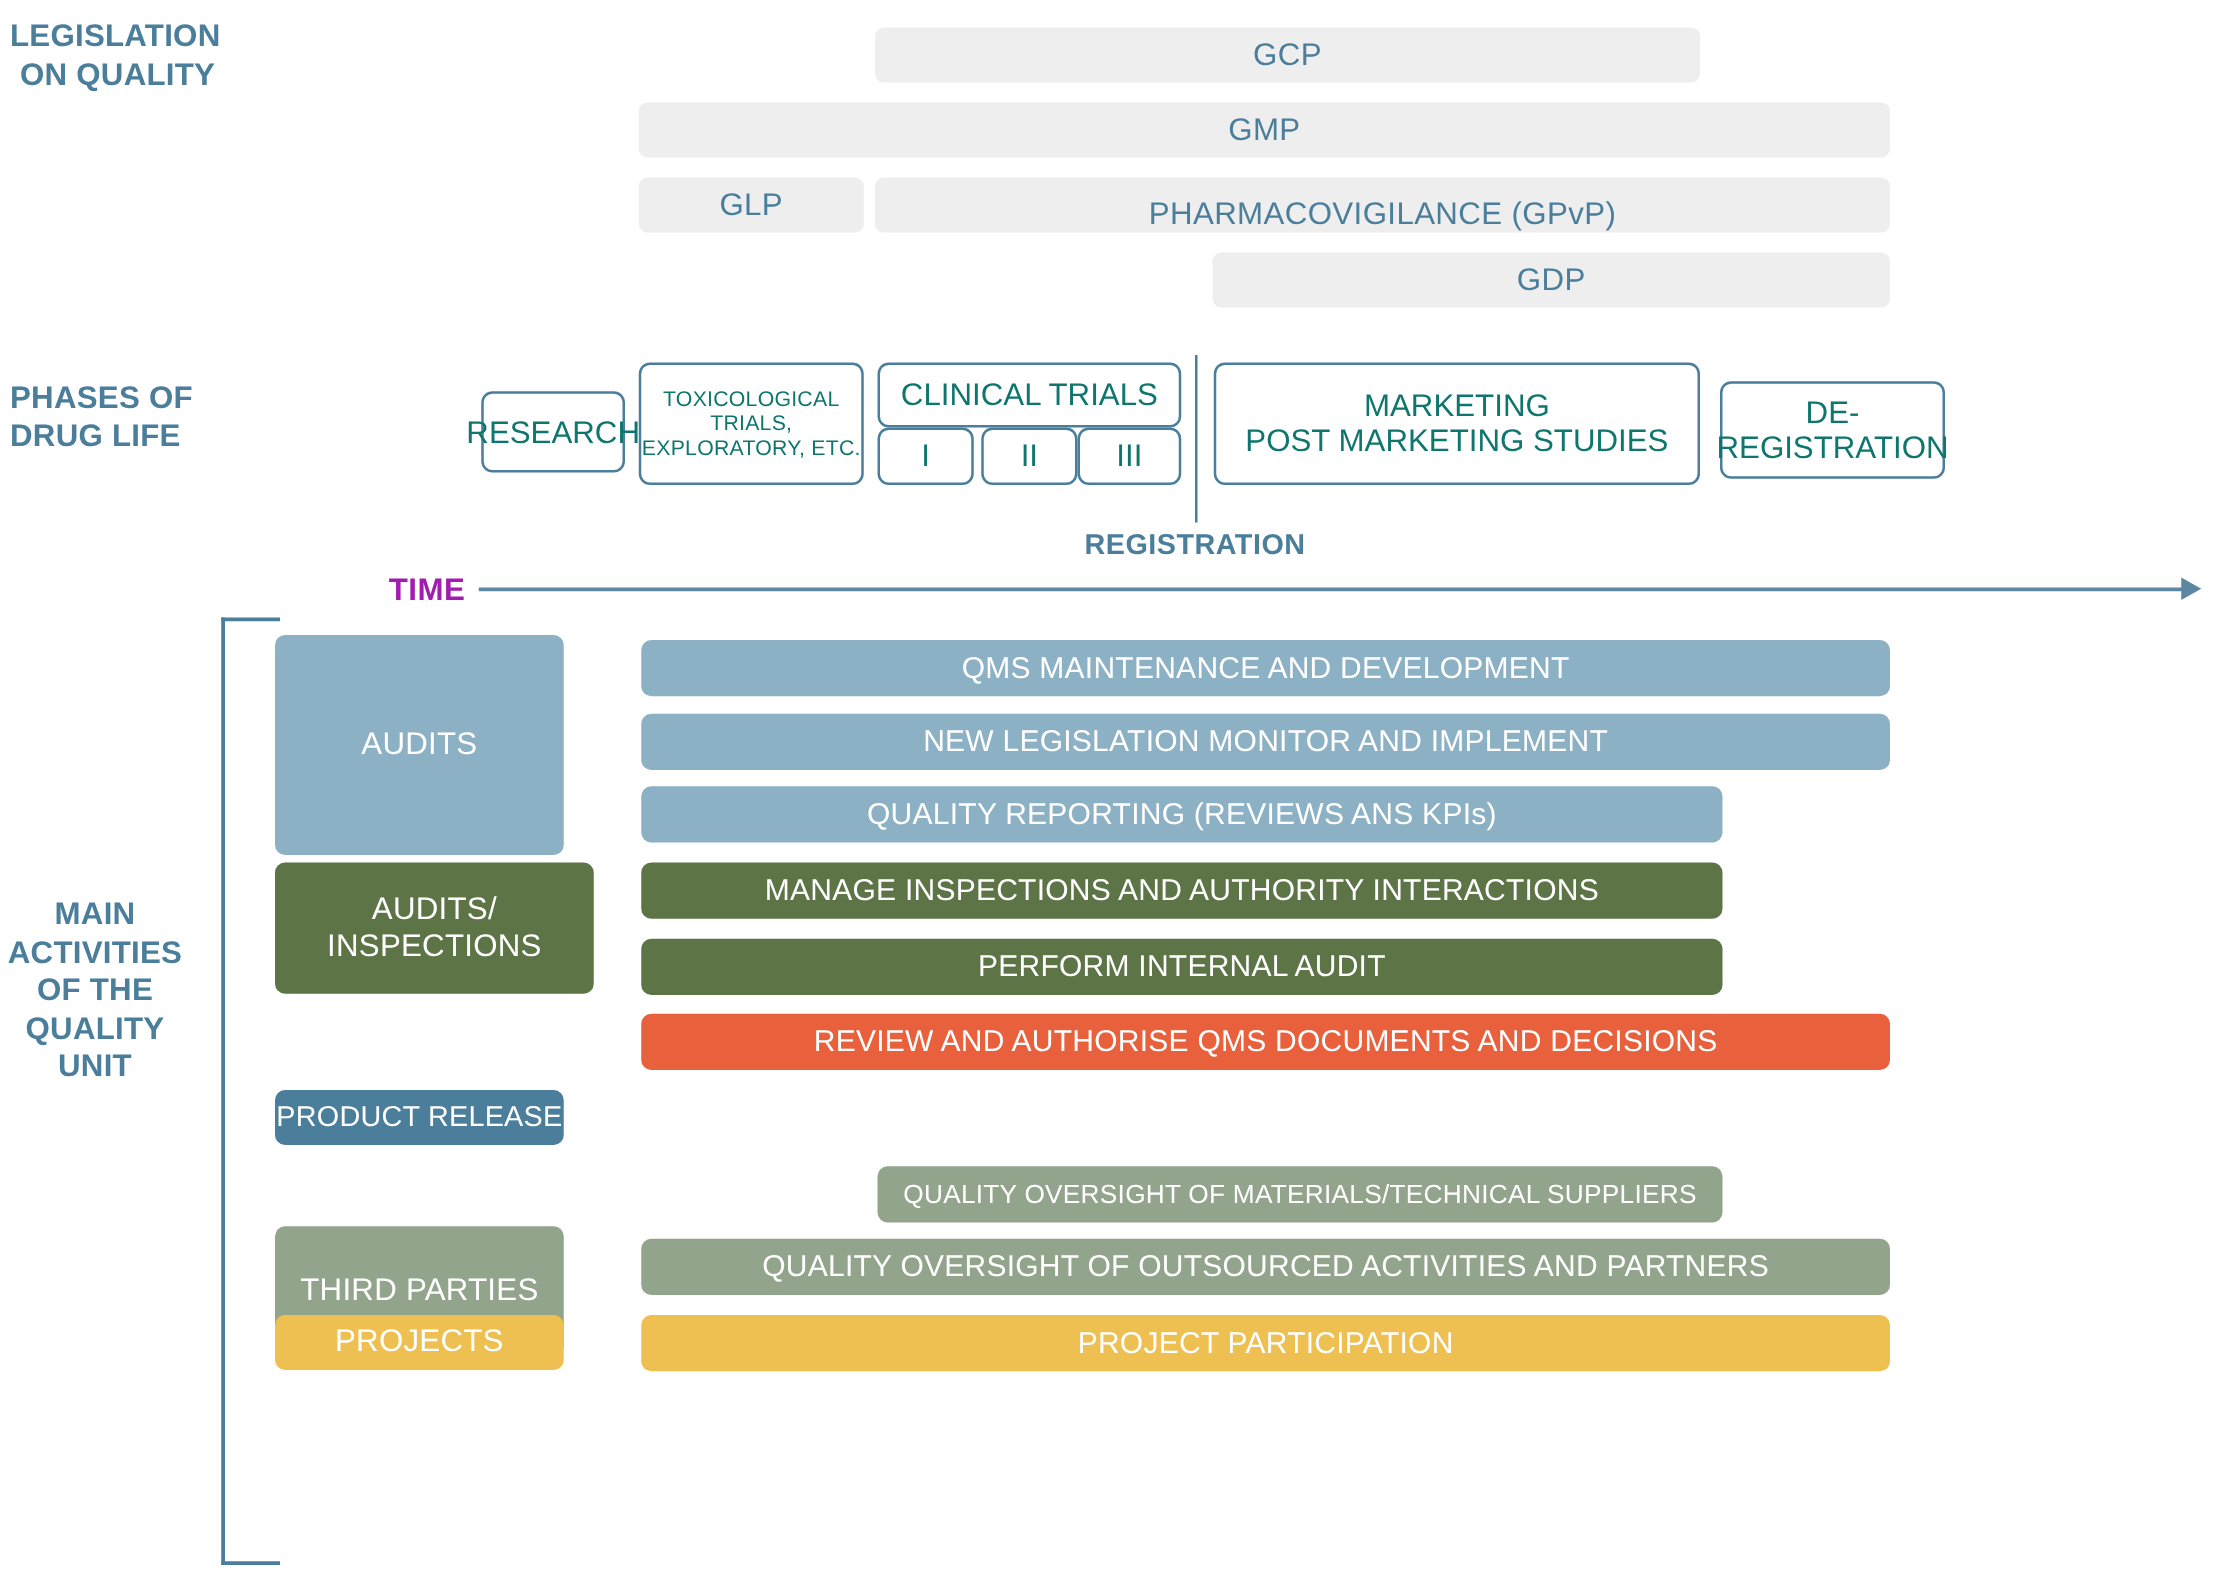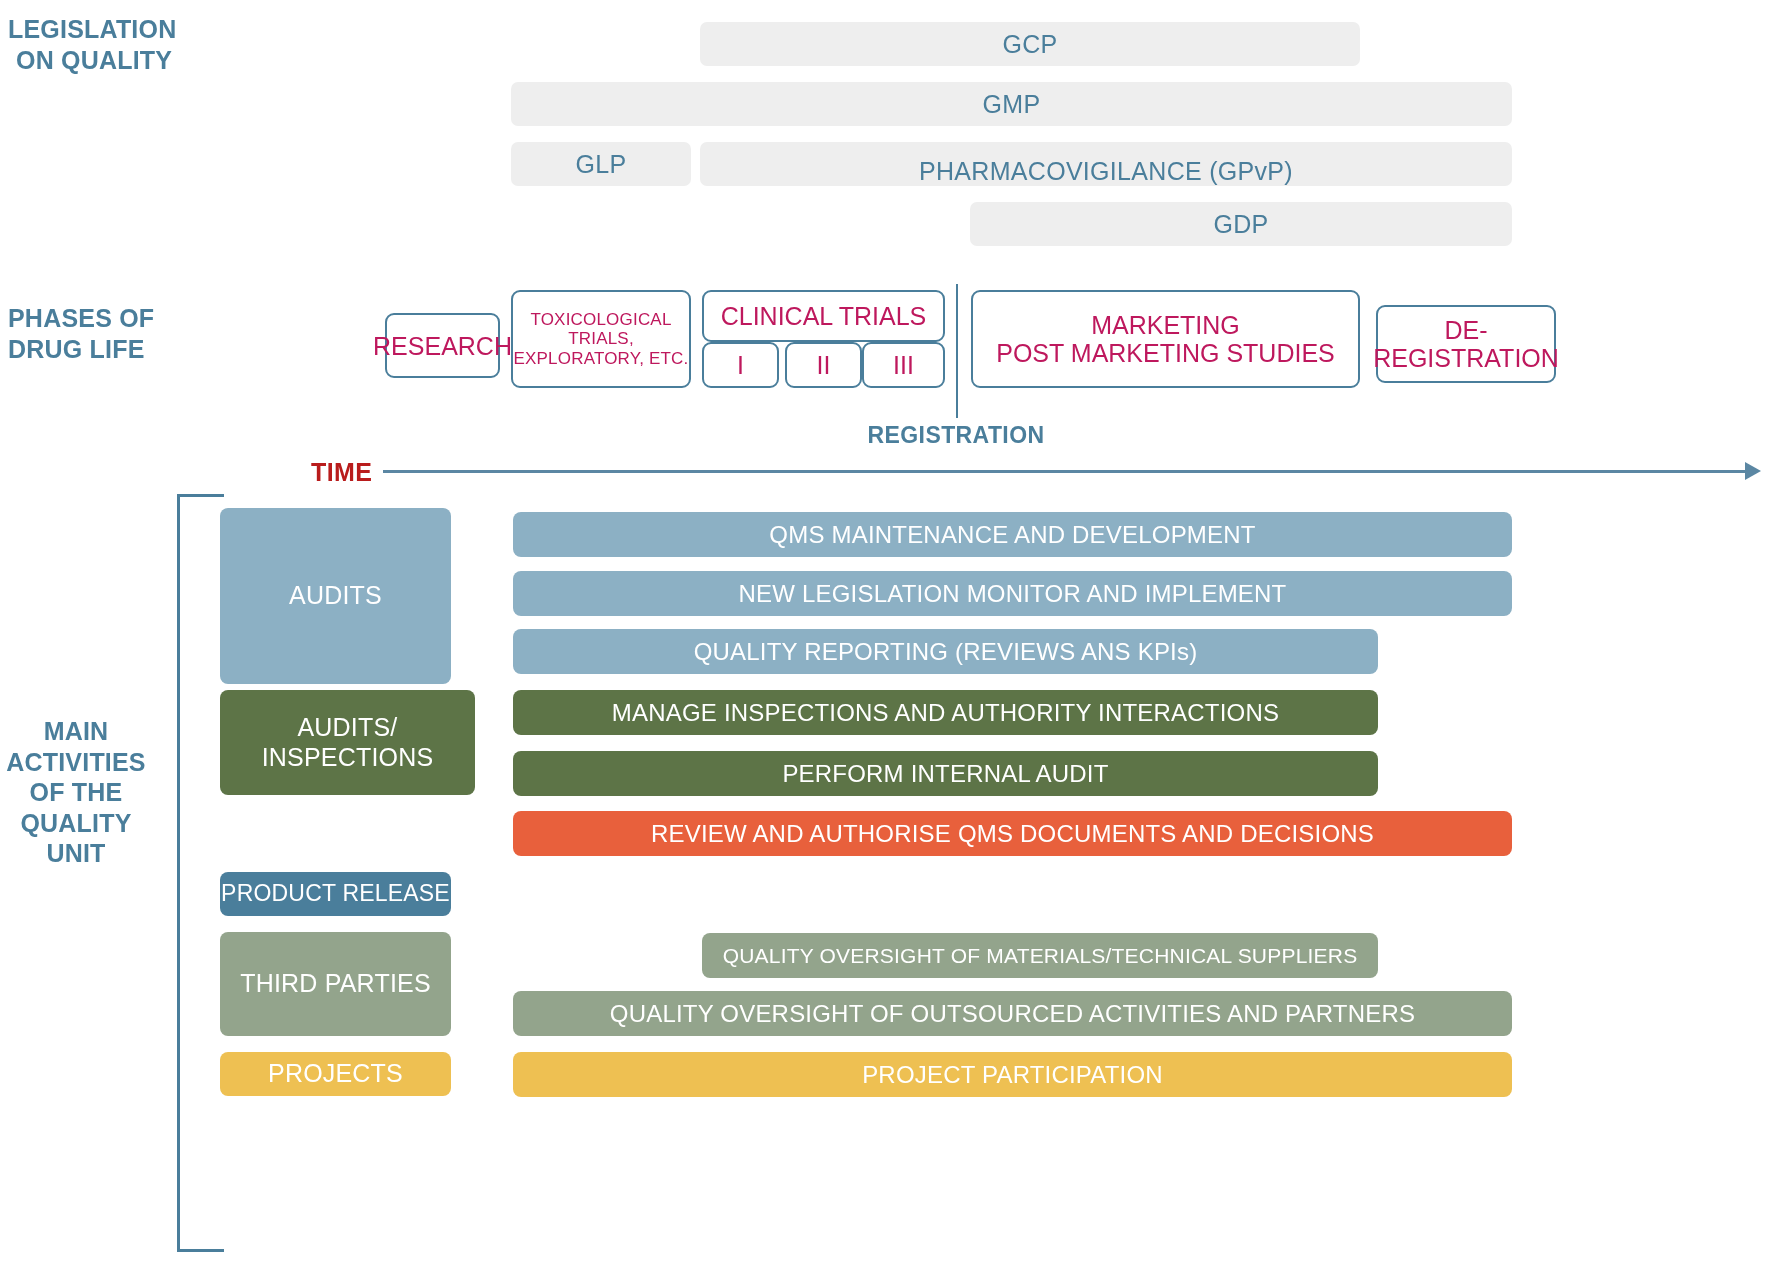--- a/index.html
+++ b/index.html
@@ -42,21 +42,21 @@
     align-items: center;
     justify-content: center;
     font-family: "Liberation Sans", sans-serif;
     letter-spacing: 0.3px;
   }
 
   
   .phase-box {
     border: 2px solid #4a7e9b;
     border-radius: 9px;
-    color: #be185d;
+    color: #0f766e;
     background: #ffffff;
     display: flex;
     align-items: center;
     justify-content: center;
     text-align: center;
     line-height: 1.12;
     font-size: 25px;
   }
   .phase-box.small { font-size: 17px; letter-spacing: 0.2px; }
 
@@ -68,21 +68,21 @@
   .reg-text {
     color: #4a7e9b;
     font-weight: bold;
     font-size: 23px;
     letter-spacing: 0.4px;
     text-align: center;
   }
 
   
   .time-label {
-    color: #b91c1c;
+    color: #a21caf;
     font-weight: bold;
     font-size: 25px;
     letter-spacing: 0.4px;
   }
   .time-line {
     background: #5b87a3;
     height: 3px;
   }
   .time-arrow {
     width: 0; height: 0;
@@ -218,21 +218,21 @@
   <div class="abs cat-chip" style="left:220px; top:690px; width:255px; height:105px; background:#5d7447; flex-direction:column;">
     <span>AUDITS/</span>
     <span>INSPECTIONS</span>
   </div>
 
 
   <div class="abs cat-chip" style="left:220px; top:872px; width:231px; height:44px; background:#4a7e9b; font-size:23px;">
     <span>PRODUCT RELEASE</span>
   </div>
 
-  <div class="abs cat-chip" style="left:220px; top:932px; width:231px; height:104px; background:#93a48c;">
+  <div class="abs cat-chip" style="left:220px; top:981px; width:231px; height:104px; background:#93a48c;">
     <span>THIRD PARTIES</span>
   </div>
 
   <div class="abs cat-chip" style="left:220px; top:1052px; width:231px; height:44px; background:#eec052;">
     <span>PROJECTS</span>
   </div>
 
   <div class="abs act-bar" style="left:513px; top:512px; width:999px; height:45px; background:#8cb0c4;">
     <span>QMS MAINTENANCE AND DEVELOPMENT</span>
   </div>

